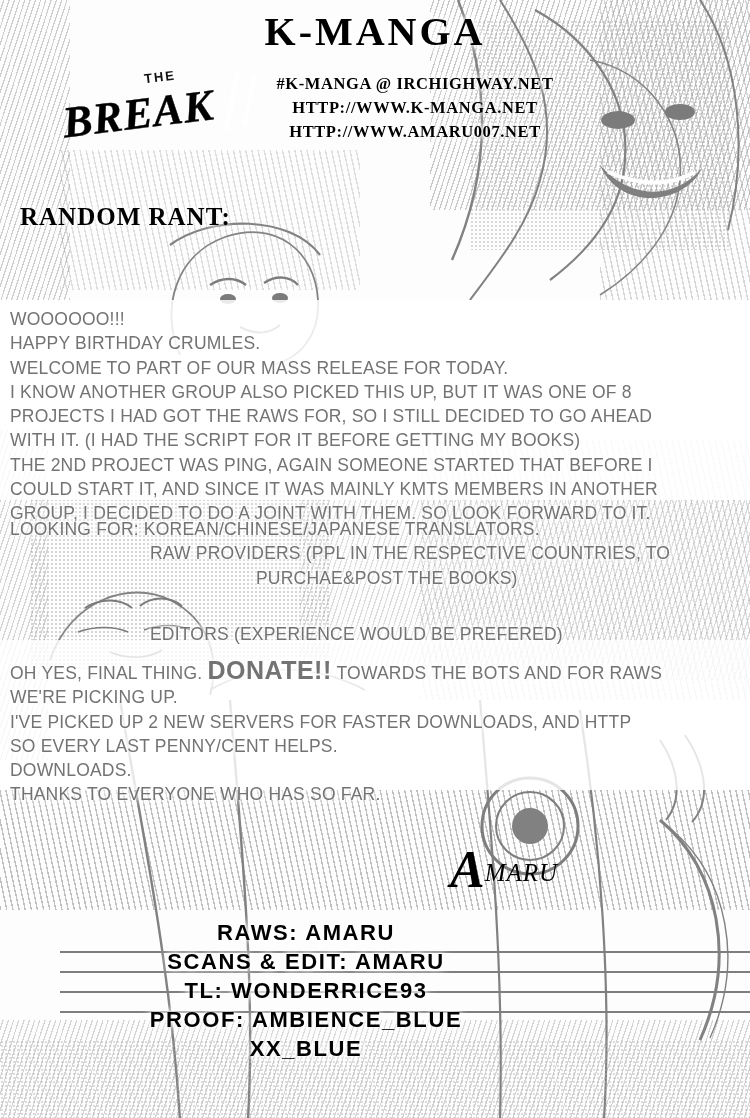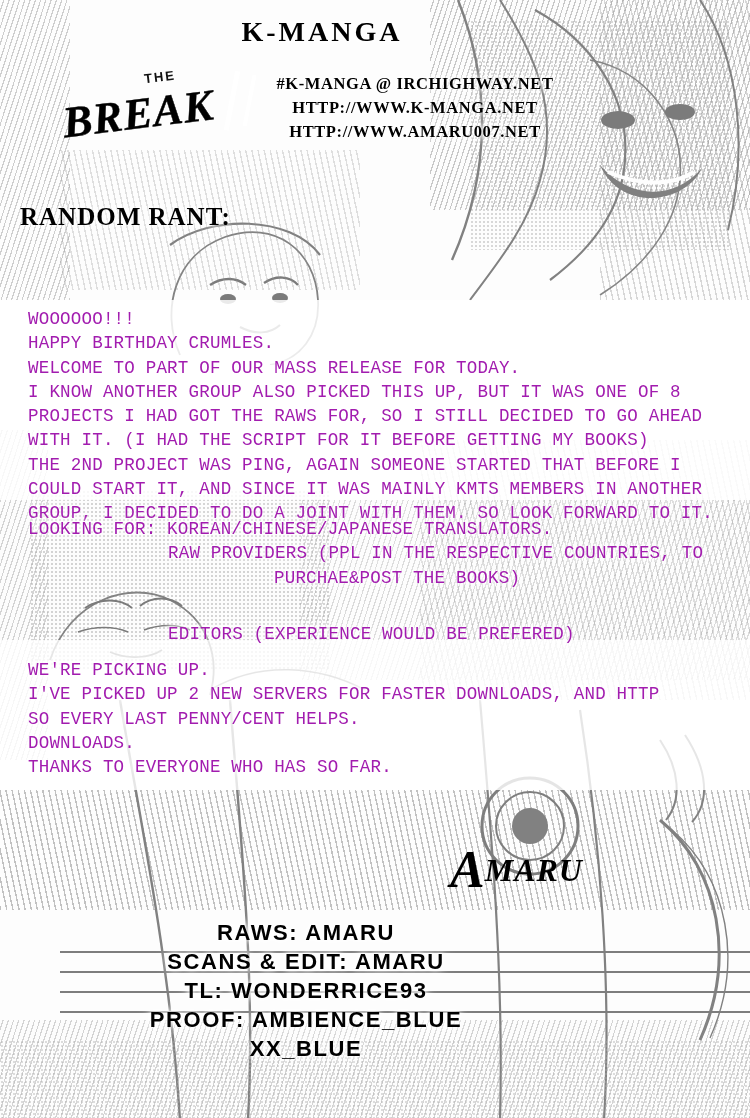--- a/index.html
+++ b/index.html
@@ -51,27 +51,27 @@
   
   .whitewash {
     position: absolute;
     background: rgba(255,255,255,0.84);
     pointer-events: none;
   }
 
   
   .site-title {
     position: absolute;
-    top: 16px;
+    top: 8px;
     left: 0;
-    width: 644px;
+    width: 750px;
     text-align: center;
     font-family: "Liberation Serif", serif;
     font-weight: bold;
-    font-size: 28px;
+    font-size: 40px;
     letter-spacing: 3px;
     color: #000;
     text-shadow: 0 0 5px #fff, 0 0 9px #fff, 0 0 14px #fff;
   }
   .break-logo {
     position: absolute;
     left: 52px;
     top: 74px;
     width: 210px;
     height: 72px;
@@ -142,27 +142,27 @@
     top: 203px;
     font-family: "Liberation Serif", serif;
     font-weight: bold;
     font-size: 25px;
     letter-spacing: 1px;
     text-shadow: 0 0 5px #fff, 0 0 10px #fff;
   }
 
   .body-block {
     position: absolute;
-    left: 28px;
+    left: 10px;
     width: 712px;
-    font-family: Liberation Mono, monospace;
+    font-family: Liberation Sans, sans-serif;
     font-size: 17.5px;
     line-height: 24.3px;
     letter-spacing: 0.2px;
-    color: #a21caf;
+    color: #737373;
   }
   .body-block div {
     text-shadow: 0 0 4px #fff, 0 0 7px #fff, 0 0 11px #fff;
   }
   #rant-main { top: 307px; }
   #wanted-block { top: 517px; }
   .wanted-indent1 { padding-left: 140px; }
   .wanted-indent2 { padding-left: 246px; }
   .wanted-indent3 { padding-left: 140px; margin-top: 32px; }
 
@@ -181,22 +181,22 @@
     font-family: "Liberation Serif", serif;
     font-style: italic;
     color: #000;
   }
   .sig-a {
     font-size: 52px;
     font-weight: bold;
     line-height: 44px;
   }
   .sig-rest {
-    font-size: 32px;
-    font-weight: bold;
+    font-size: 25px;
+    font-weight: normal;
     letter-spacing: 1px;
     position: relative;
     top: -6px;
   }
 
   
   .credits {
     position: absolute;
     left: 0;
     top: 918px;
@@ -317,20 +317,23 @@
   </div>
 
   <div class="body-block" id="wanted-block">
     <div>LOOKING FOR: KOREAN/CHINESE/JAPANESE TRANSLATORS.</div>
     <div class="wanted-indent1">RAW PROVIDERS (PPL IN THE RESPECTIVE COUNTRIES, TO</div>
     <div class="wanted-indent2">PURCHAE&amp;POST THE BOOKS)</div>
     <div class="wanted-indent3">EDITORS (EXPERIENCE WOULD BE PREFERED)</div>
   </div>
 
   <div class="body-block" id="donate-block">
+    <div>
+      <span>OH YES, FINAL THING. </span><span class="donate-big">DONATE!!</span><span> TOWARDS THE BOTS AND FOR RAWS</span>
+    </div>
     <div>WE'RE PICKING UP.</div>
     <div>I'VE PICKED UP 2 NEW SERVERS FOR FASTER DOWNLOADS, AND HTTP</div>
     <div>SO EVERY LAST PENNY/CENT HELPS.</div>
     <div>DOWNLOADS.</div>
     <div>THANKS TO EVERYONE WHO HAS SO FAR.</div>
   </div>
 
   <div class="signature">
     <span class="sig-a">A</span><span class="sig-rest">MARU</span>
   </div>

